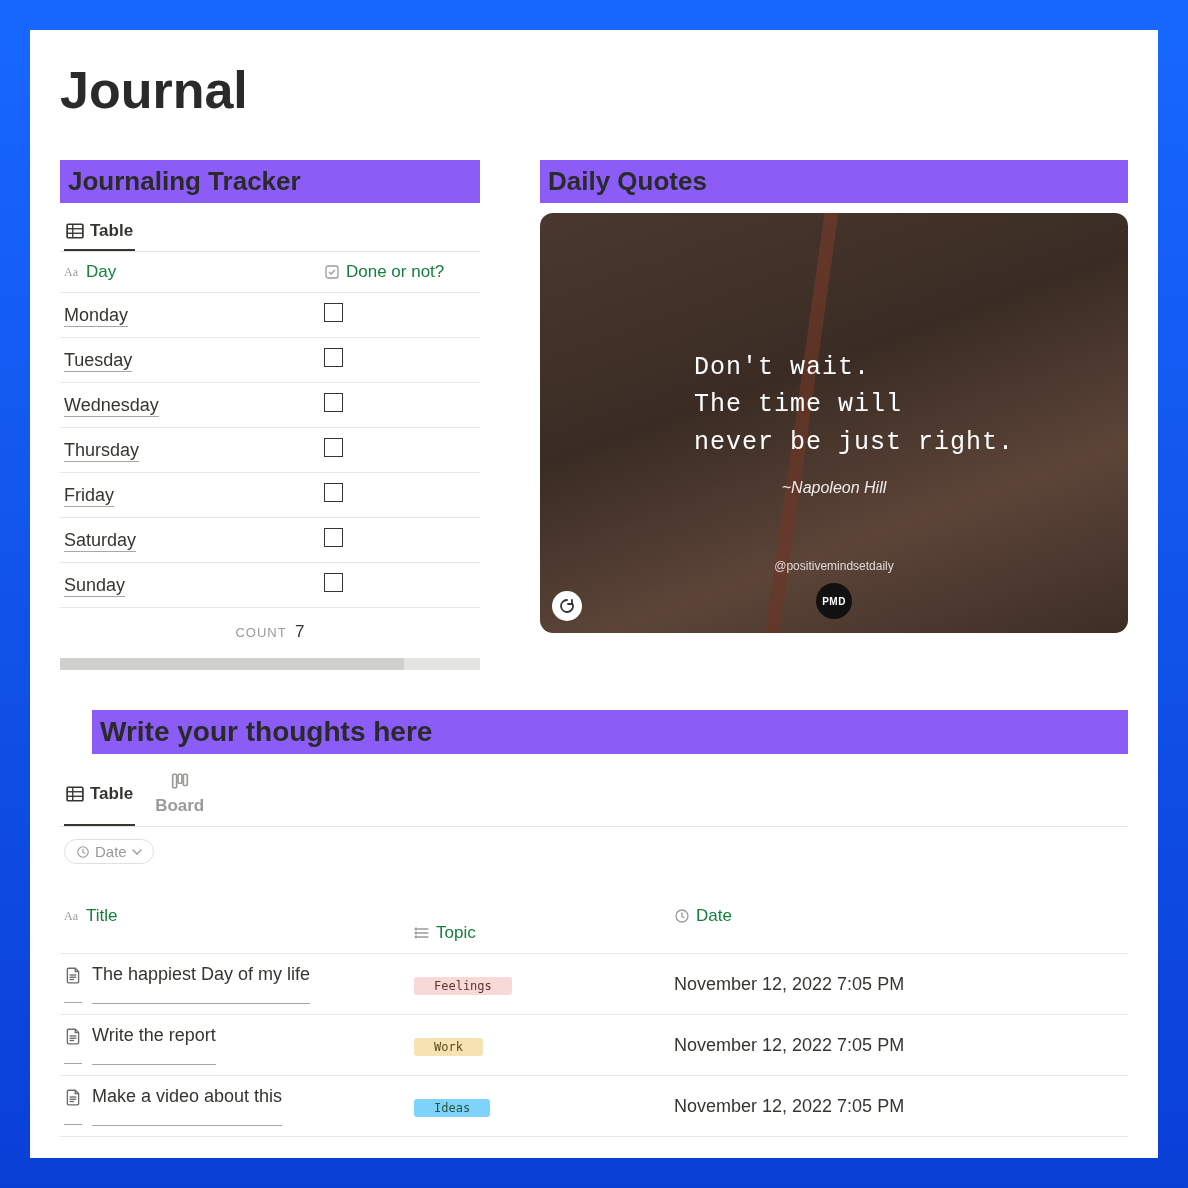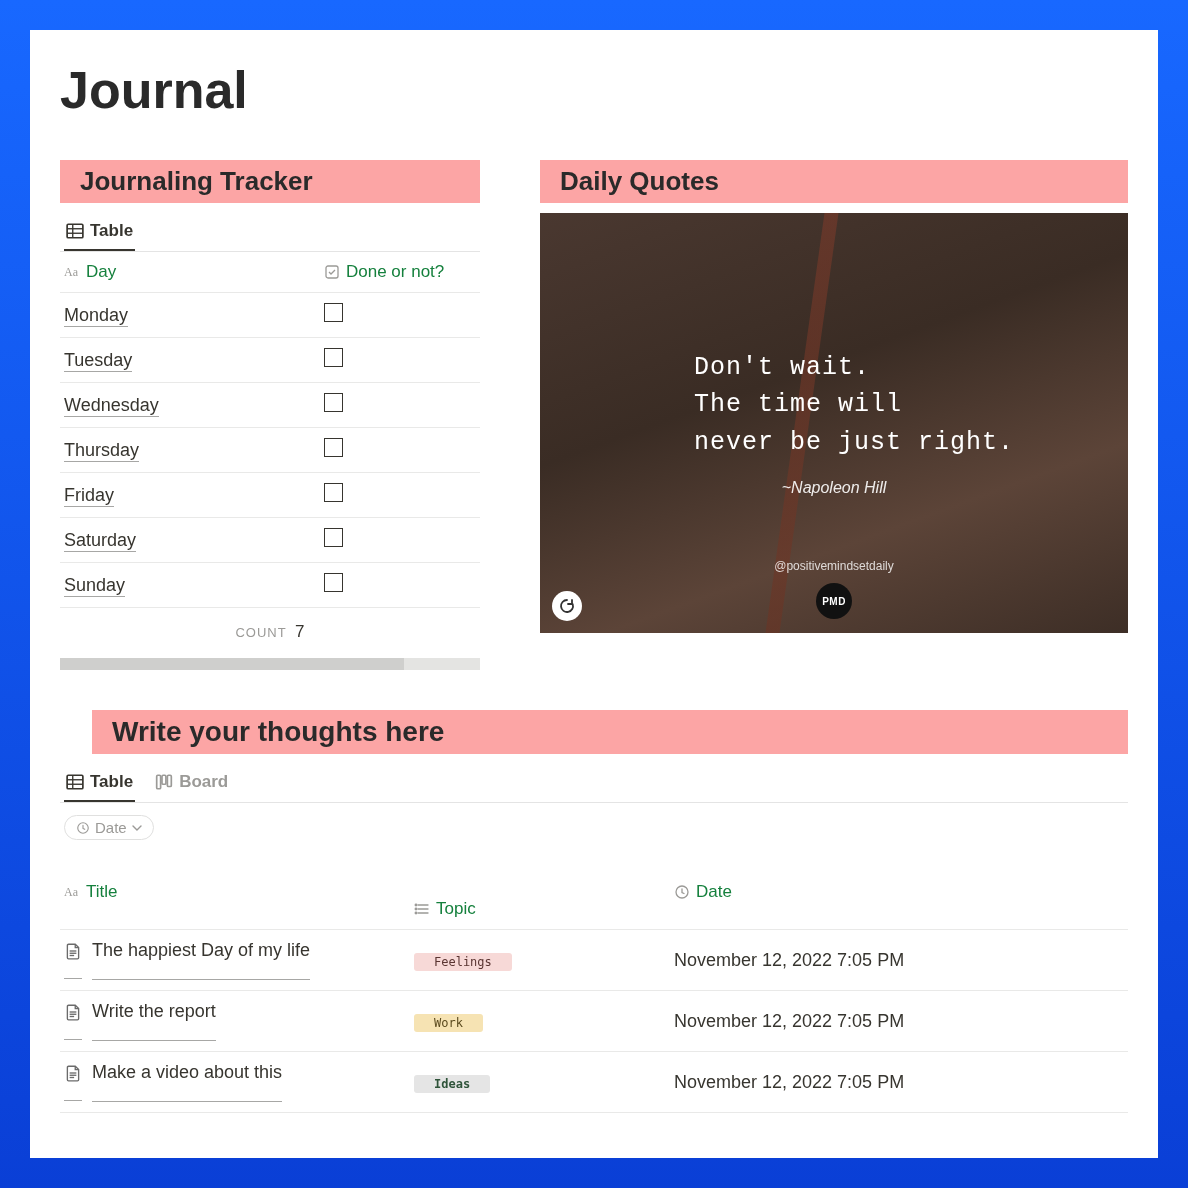--- a/index.html
+++ b/index.html
@@ -24,22 +24,22 @@
   margin-bottom: 40px;
 }
 .two-col {
   display: flex;
   gap: 60px;
   margin-bottom: 40px;
 }
 .col-left { flex: 0 0 420px; }
 .col-right { flex: 1; }
 .section-header {
-  background: #fca5a5;
-  padding: 6px 20px;
+  background: #8b5cf6;
+  padding: 6px 8px;
   font-size: 26px;
   font-weight: 600;
   color: #2a2a2a;
   margin-bottom: 10px;
 }
 .tabs {
   display: flex;
   gap: 18px;
   border-bottom: 1px solid #e4e4e4;
   padding-left: 4px;
@@ -49,21 +49,21 @@
   align-items: center;
   gap: 6px;
   padding: 8px 2px;
   font-size: 17px;
   font-weight: 600;
   color: #37352f;
   cursor: pointer;
   border-bottom: 2px solid transparent;
 }
 .tab.active { border-bottom: 2px solid #37352f; }
-.tab.inactive { color: #9b9a97; }
+.tab.inactive { color: #9b9a97; flex-direction: column; }
 .tab-icon { display: inline-flex; }
 .column-headers {
   display: flex;
   border-bottom: 1px solid #e9e9e8;
   padding: 10px 4px;
   color: #15803d;
   font-size: 17px;
 }
 .column-headers .col-name { display:flex; align-items:center; gap:6px; }
 .tracker .col-day { flex: 0 0 260px; }
@@ -118,20 +118,21 @@
   width: 100%;
   height: 420px;
   background: linear-gradient(160deg, #4a3830 0%, #3a2c24 40%, #5c4438 70%, #3d2e26 100%);
   position: relative;
   display:flex;
   flex-direction:column;
   align-items:center;
   justify-content:center;
   color:#fff;
   padding: 20px;
+  border-radius: 13px;
 }
 .quote-card::before{
   content:"";
   position:absolute;
   top:0;left:40%;width:14px;height:100%;
   background: linear-gradient(180deg, #7a3a2a, #6b3424);
   transform: skewX(-8deg) translateX(20px);
   opacity:.6;
 }
 .quote-text {
@@ -198,21 +199,21 @@
 .thought-row .t-title{flex:0 0 350px;display:flex;align-items:center;gap:10px;font-weight:500;}
 .thought-row .t-title span{border-bottom:1px solid #a7a7a5;padding-bottom:18px;}
 .thought-row .t-topic{flex:0 0 260px;}
 .thought-row .t-date{flex:1;color:#37352f;}
 .tag{
   font-family:monospace,monospace;
   padding:2px 20px;border-radius:3px;font-size:12px;margin-top:24px;
 }
 .tag-feelings{background:#f7d9d7;color:#5a3532;}
 .tag-work{background:#f6e3b3;color:#5b4a1e;}
-.tag-ideas{background:#e5e5e5;color:#2f543a;font-weight:bold;}
+.tag-ideas{background:#7dd3fc;color:#2f543a;}
 svg{display:block;}
 </style>
 </head>
 <body>
 
 <div class="page">
   <h1 class="page-title">Journal</h1>
 
   <div class="two-col">
 

